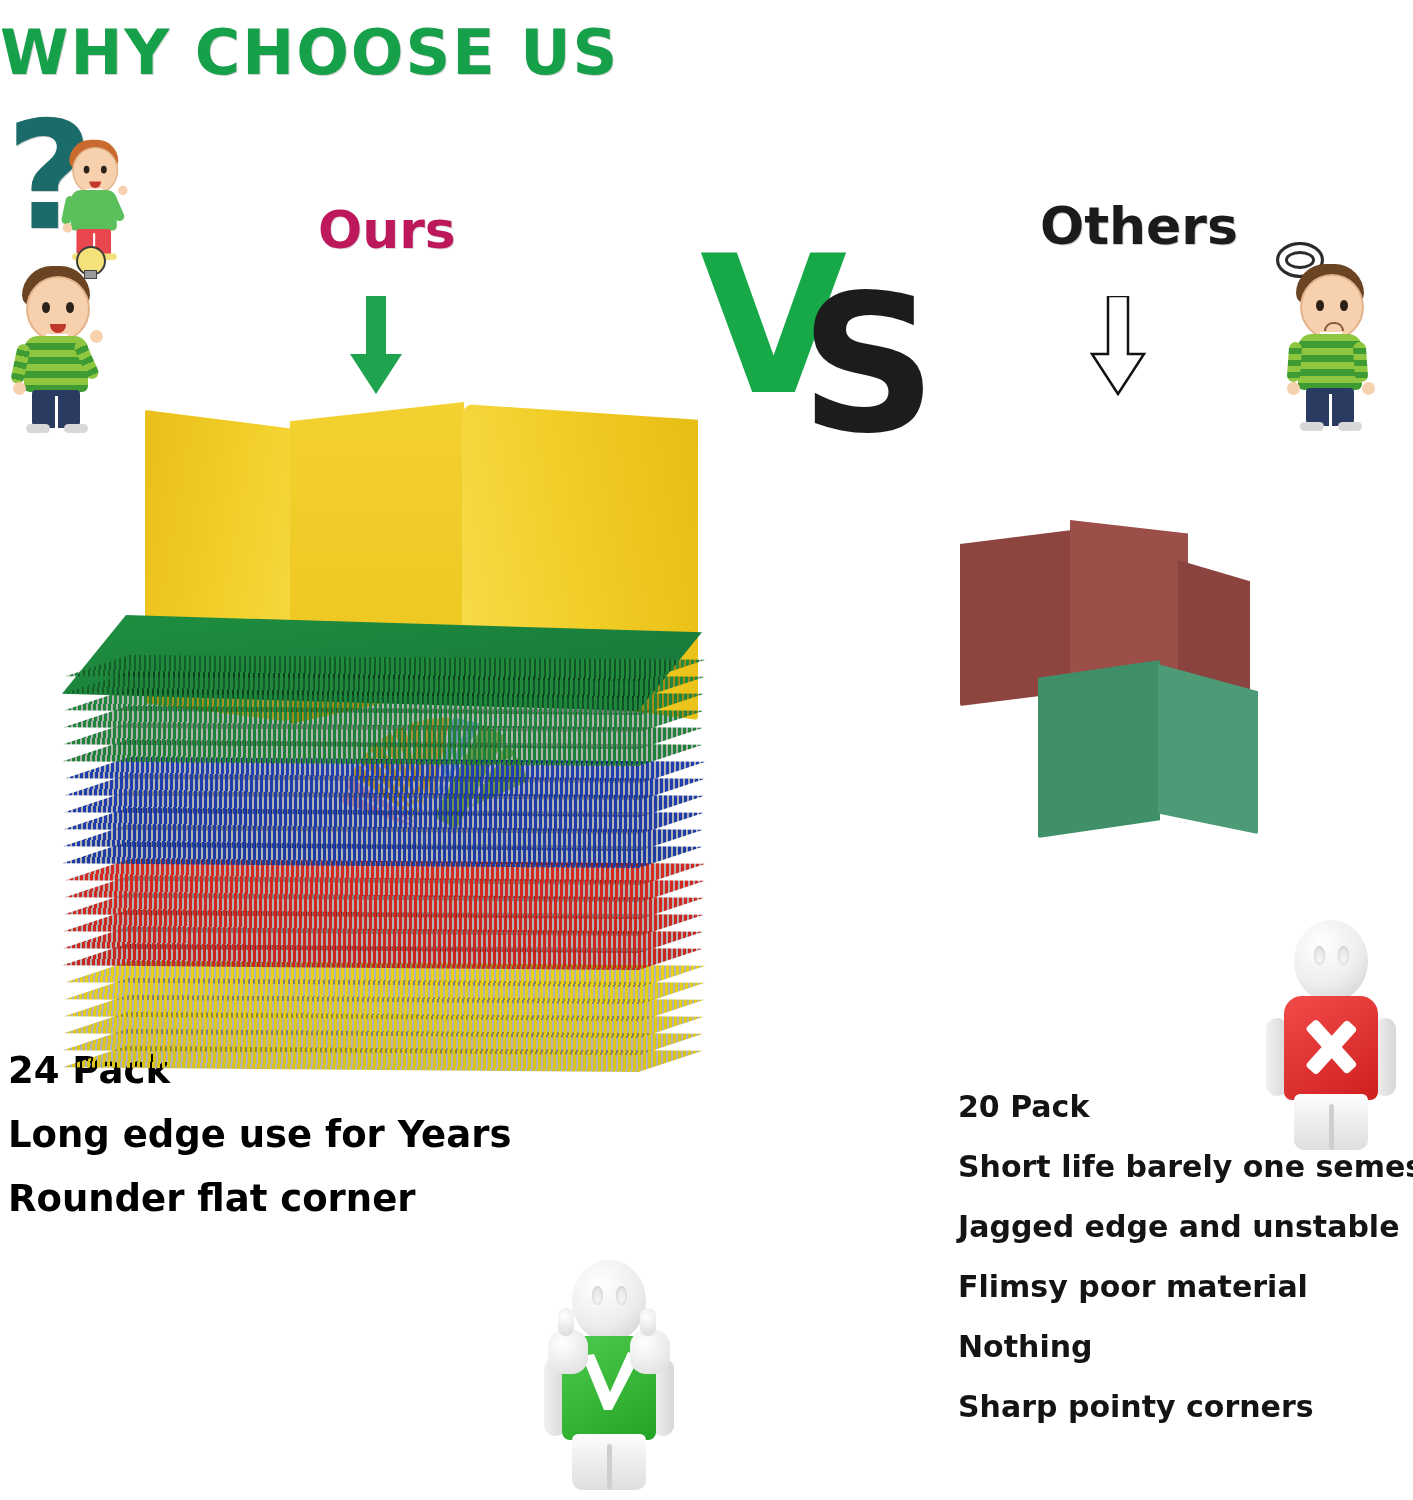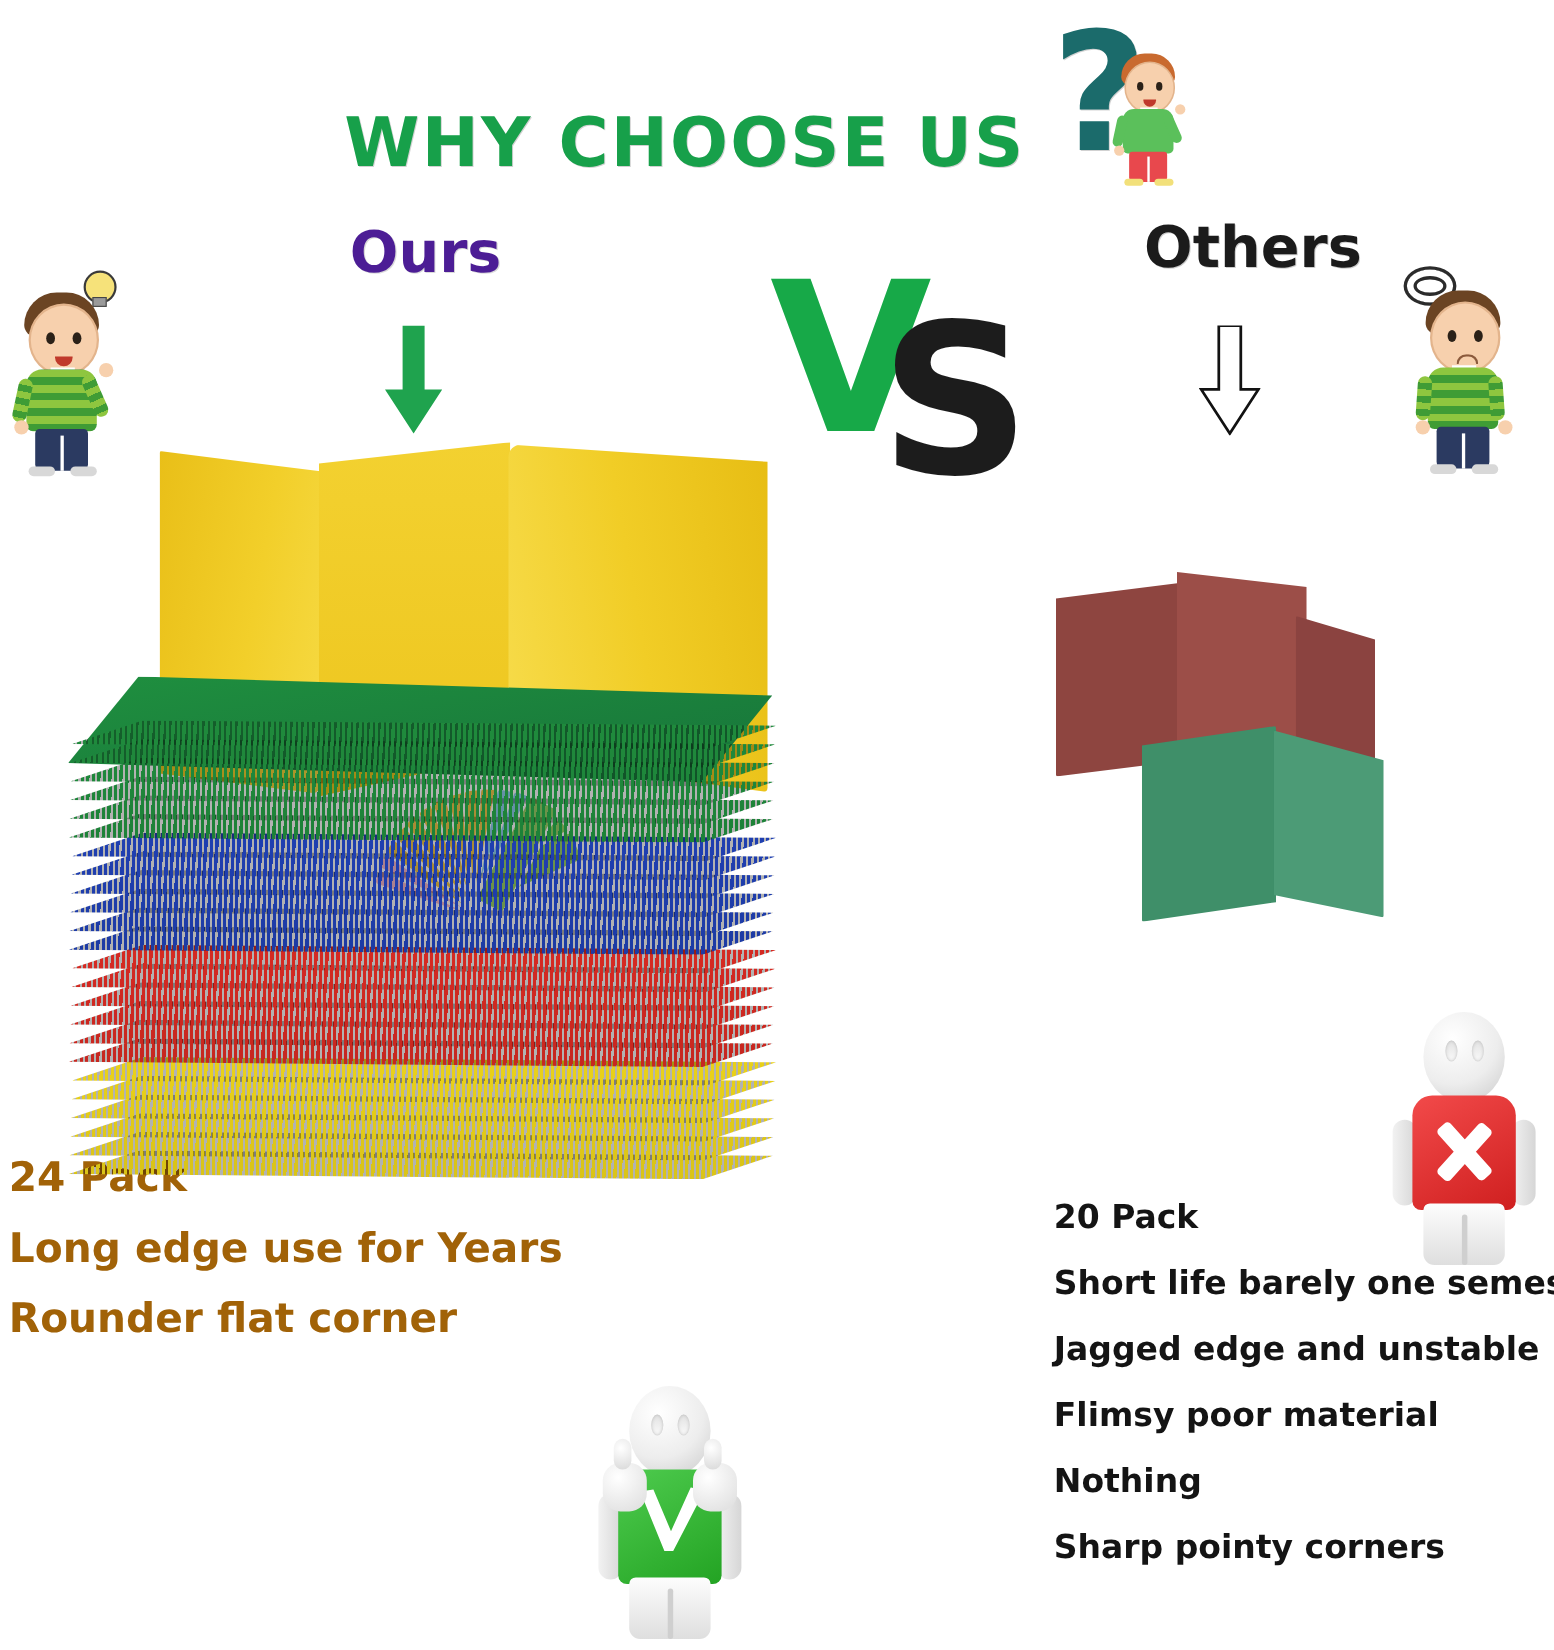--- a/index.html
+++ b/index.html
@@ -17,36 +17,36 @@
   #title{
     left:0;right:0;top:16px;
     text-align:center;
     font-family:"DejaVu Sans", sans-serif;
     font-weight:bold;
     font-size:62px;
     letter-spacing:2px;
     color:#17a04a;
     text-shadow:1px 1px 0 rgba(0,0,0,.18);
   }
-  #title-row{display:flex;align-items:flex-end;justify-content:center;gap:18px;}
+  #title-row{display:flex;align-items:flex-start;justify-content:center;gap:18px;flex-direction:column;}
 
   
   #qmark-cluster{position:relative;width:150px;height:150px;flex:0 0 auto;}
   #qmark{
     position:absolute;left:6px;top:-6px;
     font-size:150px;line-height:150px;font-weight:bold;
     color:#1b6b6b;font-family:"DejaVu Sans", sans-serif;
   }
 
   
   .col-head{
     font-family:"DejaVu Sans", sans-serif;
     font-weight:bold;font-size:52px;
   }
-  #ours-label{left:318px;top:200px;color:#4c1d95;text-shadow:1px 1px 0 rgba(0,0,0,.15);}
+  #ours-label{left:318px;top:200px;color:#be185d;text-shadow:1px 1px 0 rgba(0,0,0,.15);}
   #others-label{left:1040px;top:196px;color:#1b1b1b;text-shadow:1px 1px 0 rgba(0,0,0,.2);}
 
   
   #ours-arrow{left:348px;top:296px;width:56px;height:100px;}
   #others-arrow{left:1090px;top:296px;width:56px;height:100px;}
 
   
   #vs{left:700px;top:252px;width:220px;height:190px;}
   #vs .v{position:absolute;left:0;top:0;font-size:190px;line-height:150px;font-weight:bold;color:#17a948;font-family:"DejaVu Sans", sans-serif;}
   #vs .s{position:absolute;left:100px;top:38px;font-size:190px;line-height:150px;font-weight:bold;color:#1c1c1c;font-family:"DejaVu Sans", sans-serif;}
@@ -145,21 +145,21 @@
   .thumb{position:absolute;width:16px;height:28px;border-radius:9px;
      background:radial-gradient(circle at 40% 30%,#ffffff,#d8d8d8);}
 
   
   .feat{
     font-family:"DejaVu Sans", sans-serif;
     font-weight:bold;
     white-space:nowrap;
   }
   #ours-list{left:8px;top:1052px;width:760px;}
-  #ours-list .feat{color:#a16207;font-size:37px;line-height:1.0;margin-bottom:27px;}
+  #ours-list .feat{color:#000000;font-size:37px;line-height:1.0;margin-bottom:27px;}
   #others-list{left:958px;top:1092px;width:460px;}
   #others-list .feat{color:#141414;font-size:30px;line-height:1.0;margin-bottom:30px;}
 </style>
 </head>
 <body>
 
 <div class="stage">
 
   <div class="abs" id="title">
     <div id="title-row">

